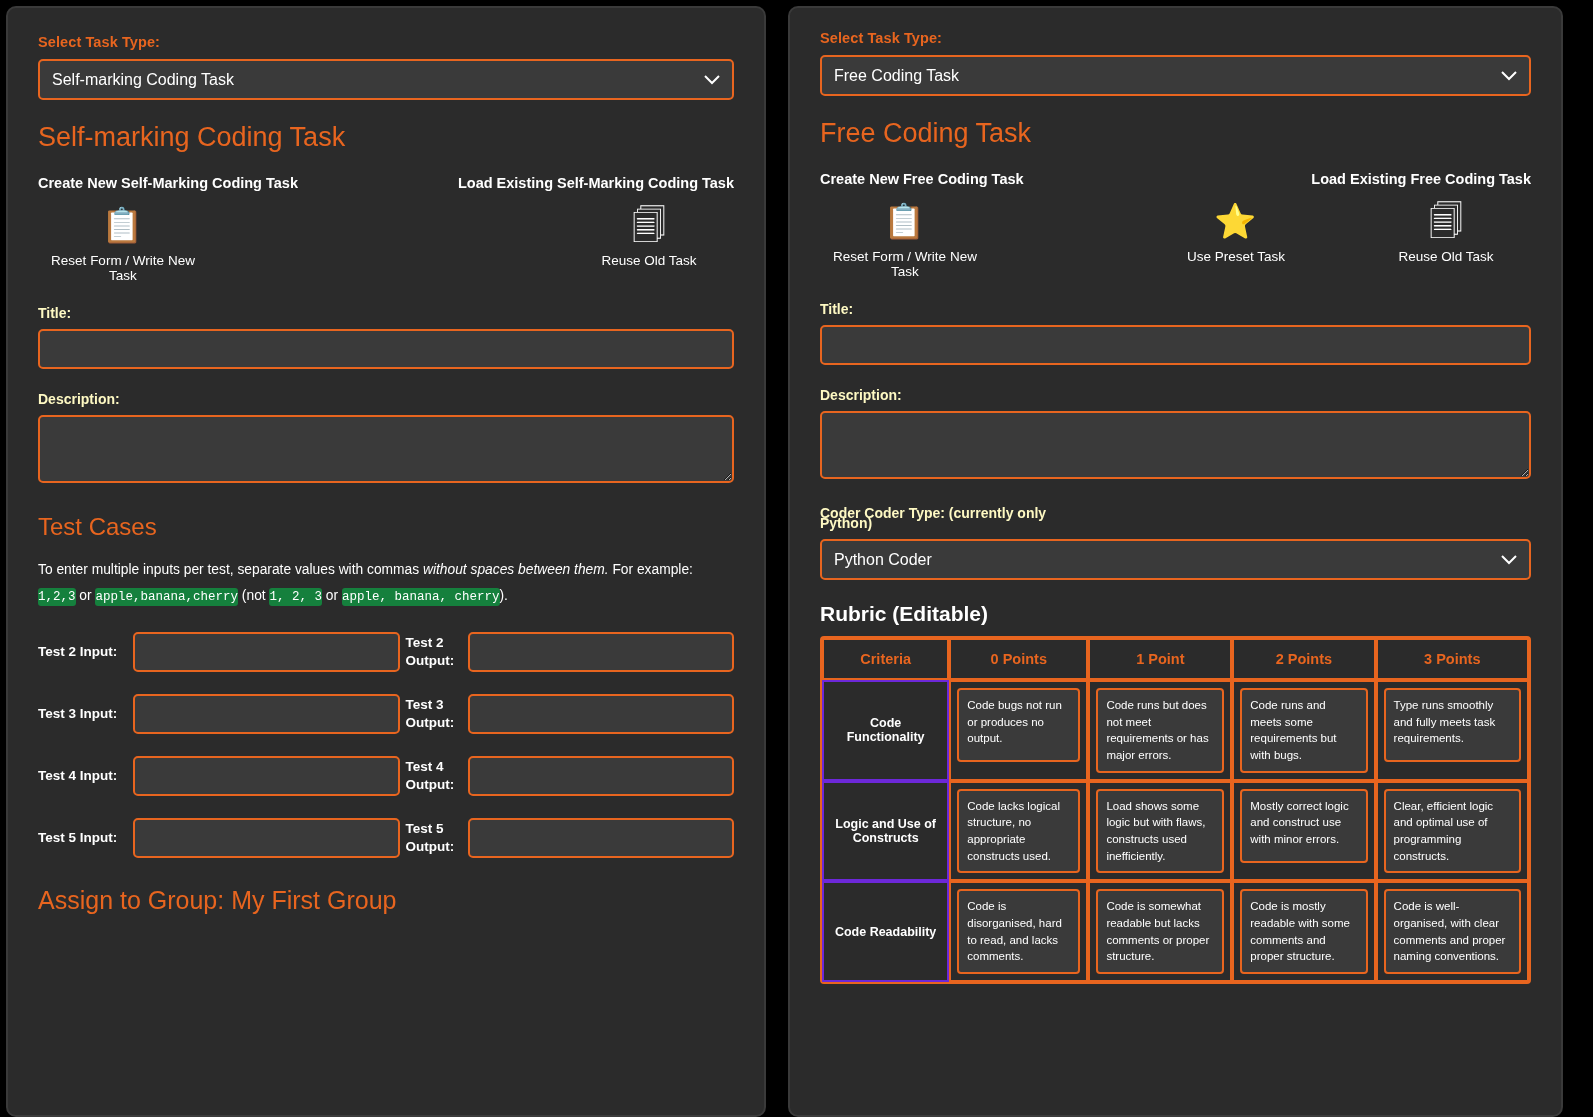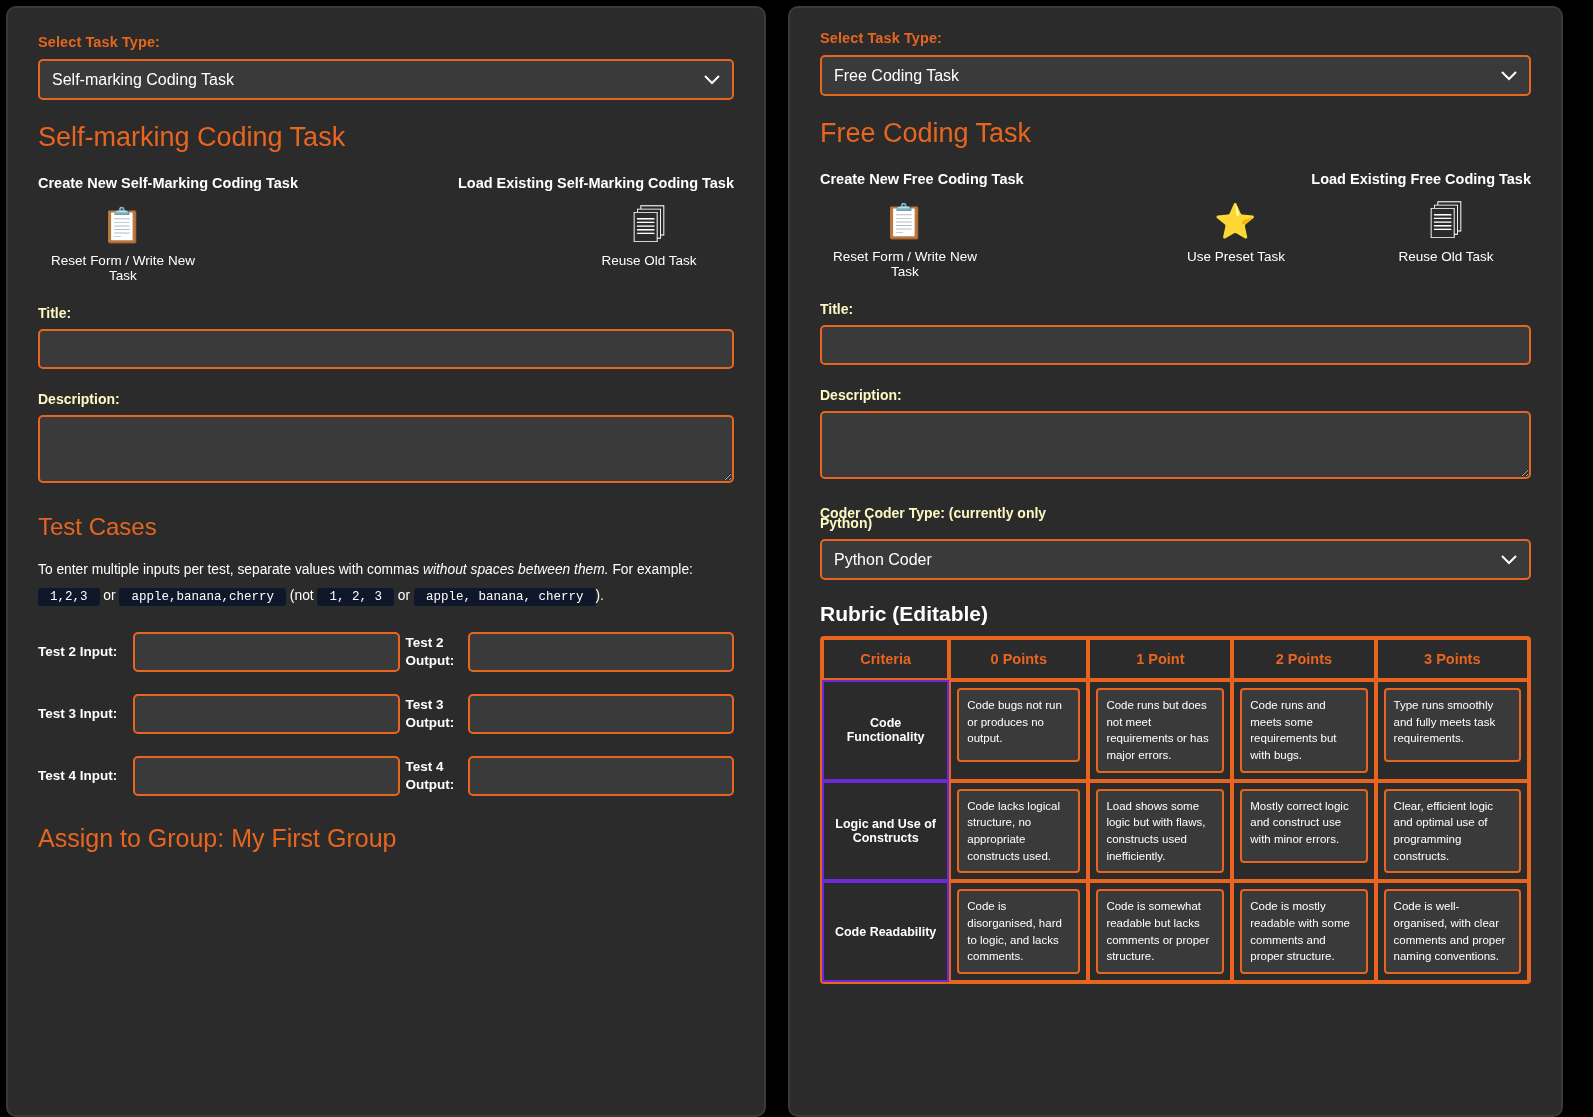--- a/index.html
+++ b/index.html
@@ -127,25 +127,25 @@
   textarea.txt { height: 68px; resize: vertical; }
 
   .helper {
     color: #ffffff;
     font-size: 13.8px;
     line-height: 1.9;
     margin-top: 16px;
   }
   .helper em { font-style: italic; }
   code.chip {
-    background: #0f172a;
+    background: #15803d;
     color: #ffffff;
     font-family: "Liberation Mono", monospace;
     font-size: 12.5px;
-    padding: 2px 12px;
+    padding: 2px 0;
     border-radius: 3px;
   }
 
   .test-row {
     display: flex;
     align-items: center;
     margin-top: 22px;
   }
   .test-lbl {
     color: #ffffff;
@@ -285,20 +285,27 @@
       </div>
 
       <div class="test-row">
         <div class="test-lbl">Test 4 Input:</div>
         <input class="txt" type="text" style="">
         <div class="spacer-sm"></div>
         <div class="test-lbl out">Test 4 Output:</div>
         <input class="txt" type="text" style="">
       </div>
 
+      <div class="test-row">
+        <div class="test-lbl">Test 5 Input:</div>
+        <input class="txt" type="text" style="">
+        <div class="spacer-sm"></div>
+        <div class="test-lbl out">Test 5 Output:</div>
+        <input class="txt" type="text" style="">
+      </div>
 
       <h3 class="group-title">Assign to Group: My First Group</h3>
     </div>
   </div>
 
   <div class="panel panel-right">
     <div class="panel-inner-r">
 
       <div class="field-label">Select Task Type:</div>
       <div class="select-wrap">
@@ -395,21 +402,21 @@
             <td class="cell">
                 <div class="box">Mostly correct logic and construct use with minor errors.</div>
               </td>
             <td class="cell">
                 <div class="box">Clear, efficient logic and optimal use of programming constructs.</div>
               </td>
           </tr>
           <tr>
             <td class="crit">Code Readability</td>
             <td class="cell">
-                <div class="box">Code is disorganised, hard to logic, and lacks comments.</div>
+                <div class="box">Code is disorganised, hard to read, and lacks comments.</div>
               </td>
             <td class="cell">
                 <div class="box">Code is somewhat readable but lacks comments or proper structure.</div>
               </td>
             <td class="cell">
                 <div class="box">Code is mostly readable with some comments and proper structure.</div>
               </td>
             <td class="cell">
                 <div class="box">Code is well-organised, with clear comments and proper naming conventions.</div>
               </td>

